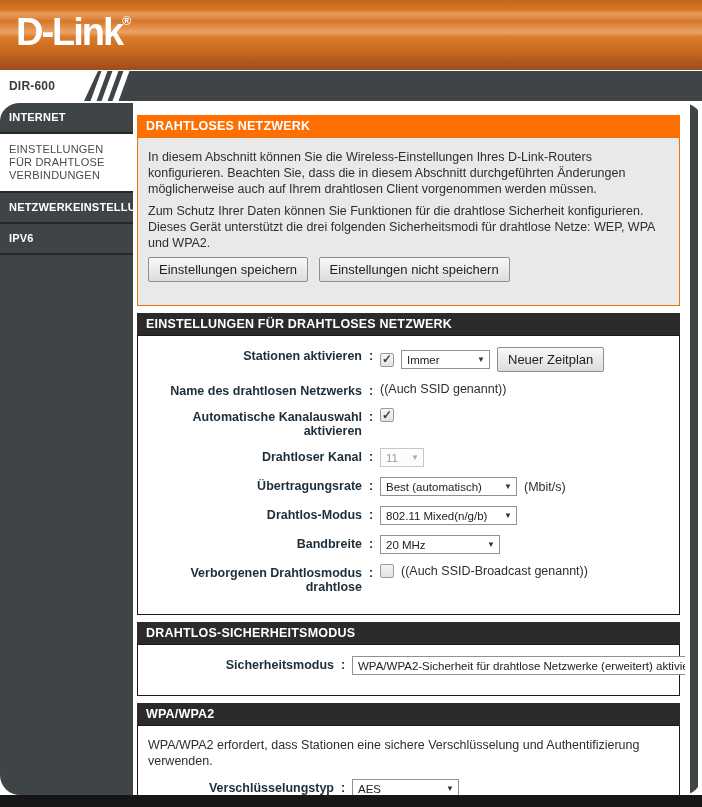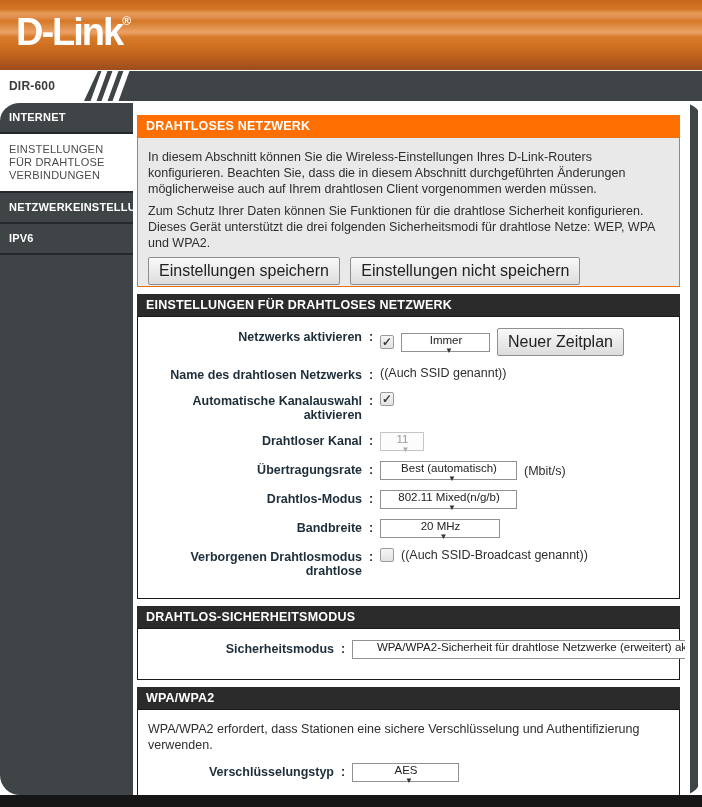--- a/index.html
+++ b/index.html
@@ -63,27 +63,27 @@
   .bottom-bar { height:12px; flex:0 0 auto; background:#161616; }
 
   
   .section { margin-bottom:7px; }
   .section-header {
     height:22px; line-height:22px; padding:0 9px; color:#fff;
     font-size:12.5px; font-weight:bold; letter-spacing:.2px;
   }
   .section.orange .section-header { background:#ff6e00; }
   .section.dark .section-header { background:#2b2b2b; }
-  .section.orange .section-body { background:#e9e9e9; border:1px solid #e8720c; padding:7px 10px 1px 10px; }
+  .section.orange .section-body { background:#e9e9e9; border:1px solid #e8720c; padding:7px 10px 23px 10px; }
   .section.dark .section-body { background:#fff; border:1px solid #1a1a1a; padding:9px 0 10px 0; }
   .section-body p { font-size:12.5px; line-height:16px; color:#2e2e2e; margin:4px 0 6px 0; }
 
   
   .btn {
-    display:inline-block; padding:4px 10px; font-size:16px; color:#222;
+    display:inline-block; padding:4px 10px; font-size:13px; color:#222;
     font-family:"Liberation Sans", sans-serif;
     background:linear-gradient(#f9f9f9,#dcdcdc); border:1px solid #8f8f8f;
     border-radius:2px; margin-right:6px; cursor:pointer;
   }
   .btn-row { margin-top:4px; }
 
   
   .form-row { display:flex; align-items:flex-start; margin:10px 0; }
   .form-row:first-child { margin-top:2px; }
   .form-label {
@@ -91,21 +91,21 @@
     font-weight:bold; color:#1d2e3a; line-height:14px; padding-top:2px;
   }
   .w2 .form-label { width:196px; }
   .form-colon { width:18px; flex:0 0 auto; text-align:center; font-size:12.5px; font-weight:bold; color:#1d2e3a; padding-top:2px; }
   .form-control { flex:1; display:flex; align-items:center; gap:7px; font-size:12.5px; color:#2e2e2e; flex-wrap:wrap; }
 
   
   .select {
     display:inline-flex; align-items:center; justify-content:space-between;
     height:19px; border:1px solid #919191; background:#fff; padding:0 4px 0 5px;
-    font-size:11.5px; color:#222; cursor:pointer;flex-direction:column;
+    font-size:11.5px; color:#222; cursor:pointer;
   }
   .select .arrow { font-size:8px; color:#333; margin-left:6px; }
   .select.disabled { color:#9a9a9a; border-color:#c6c6c6; background:#fcfcfc; }
   .select.disabled .arrow { color:#aaa; }
 
   .checkbox {
     width:14px; height:14px; flex:0 0 auto; border:1px solid #9a9a9a; border-radius:2px;
     background:linear-gradient(#f5f5f5,#e2e2e2); position:relative; cursor:pointer;
     display:inline-flex; align-items:center; justify-content:center;
   }
@@ -158,21 +158,21 @@
           <button class="btn">Einstellungen nicht speichern</button>
         </div>
       </div>
     </div>
 
     <div class="section dark">
       <div class="section-header">EINSTELLUNGEN FÜR DRAHTLOSES NETZWERK</div>
       <div class="section-body">
 
         <div class="form-row">
-          <div class="form-label">Netzwerks aktivieren</div>
+          <div class="form-label">Stationen aktivieren</div>
           <div class="form-colon">:</div>
           <div class="form-control">
             <span class="checkbox checked">
                 <span class="check">✓</span>
               </span>
             <span class="select" style="width:89px">
                 <span>Immer</span>
                 <span class="arrow">▼</span>
               </span>
             <button class="btn" style="margin-right:0">Neuer Zeitplan</button>

